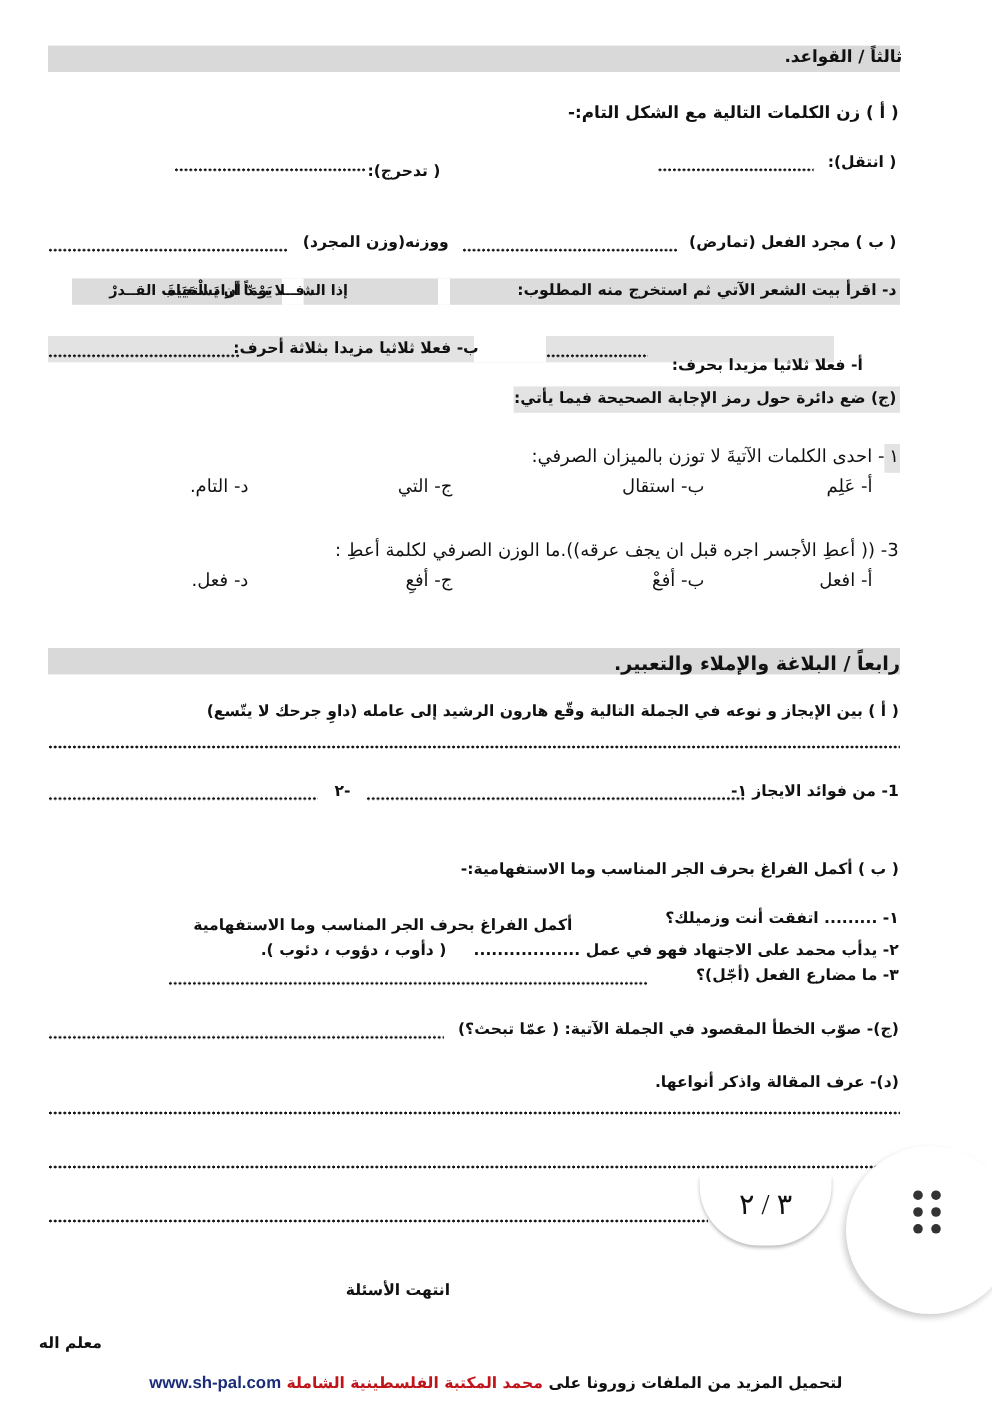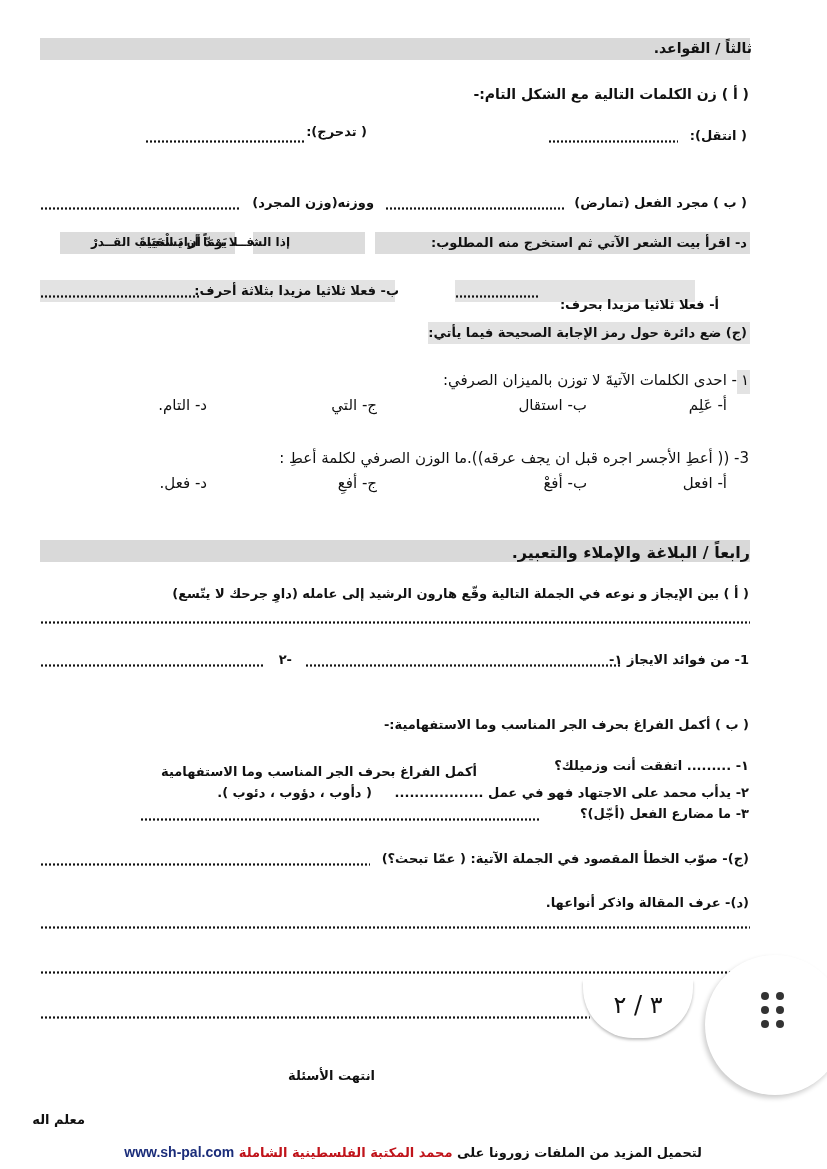--- a/index.html
+++ b/index.html
@@ -8,34 +8,34 @@
   .rtl{direction:rtl;text-align:right;unicode-bidi:plaintext;white-space:nowrap;}
   .sec-bar{position:absolute;left:40px;width:710px;height:22px;background:#d9d9d9;}
   .sec-title{font-size:14px;font-weight:bold;}
   .q{font-size:13px;font-weight:bold;}
   .reg{font-size:15px;font-weight:normal;font-family:"DejaVu Sans",sans-serif;}
   .dots{position:absolute;height:3px;background-image:radial-gradient(circle,#111 1px,transparent 1.3px);background-size:4px 3px;background-repeat:repeat-x;}
   .footer{font-size:13px;font-weight:bold;}
   .red{color:#c0141b;}
   .blue{color:#1b2d7a;}
   .pager{position:absolute;left:583px;top:980px;width:110px;height:58px;border-radius:0 0 50px 50px;background:#fff;box-shadow:0 2px 3px rgba(0,0,0,0.25);}
-  .pager span{display:block;text-align:center;font-size:24px;line-height:50px;direction:rtl;}
+  .pager span{display:block;text-align:center;font-size:24px;line-height:50px;direction:rtl;font-family:Liberation Serif, serif;}
   .fab{position:absolute;left:705px;top:955px;width:140px;height:140px;border-radius:50%;background:#fff;box-shadow:-2px 3px 5px rgba(0,0,0,0.2);}
   .grid-dot{position:absolute;width:8px;height:8px;border-radius:50%;background:#333;}
 </style>
 </head>
 <body>
 
 <div class="sec-bar" style="top:38px;"></div>
 <div class="abs rtl sec-title" style="right:75px;top:40px;">ثالثاً / القواعد.</div>
 
 <div class="abs rtl q" style="right:78px;top:86px;font-size:14px;margin-left:10px;">( أ ) زن الكلمات التالية مع الشكل التام:-</div>
 <div class="abs rtl q" style="right:80px;top:128px;">( انتقل):</div>
 <div class="dots" style="left:548px;width:130px;top:140px;"></div>
-<div class="abs rtl q" style="right:460px;top:124px;text-align:center;">( تدحرج):</div>
+<div class="abs rtl q" style="right:460px;top:136px;text-align:center;">( تدحرج):</div>
 <div class="dots" style="left:145px;width:160px;top:140px;"></div>
 
 <div class="abs rtl q" style="right:80px;top:195px;">( ب ) مجرد الفعل (تمارض)</div>
 <div class="dots" style="left:385px;width:180px;top:207px;"></div>
 <div class="abs rtl q" style="right:453px;top:195px;">ووزنه(وزن المجرد)</div>
 <div class="dots" style="left:40px;width:200px;top:207px;"></div>
 
 <div class="abs" style="left:60px;top:232px;width:690px;height:22px;background:#dcdcdc;"></div>
 <div class="abs rtl q" style="right:80px;top:235px;">د- اقرأ بيت الشعر الآتي ثم استخرج منه المطلوب:</div>
 <div class="abs" style="left:365px;top:232px;width:10px;height:22px;background:#fff;"></div>

